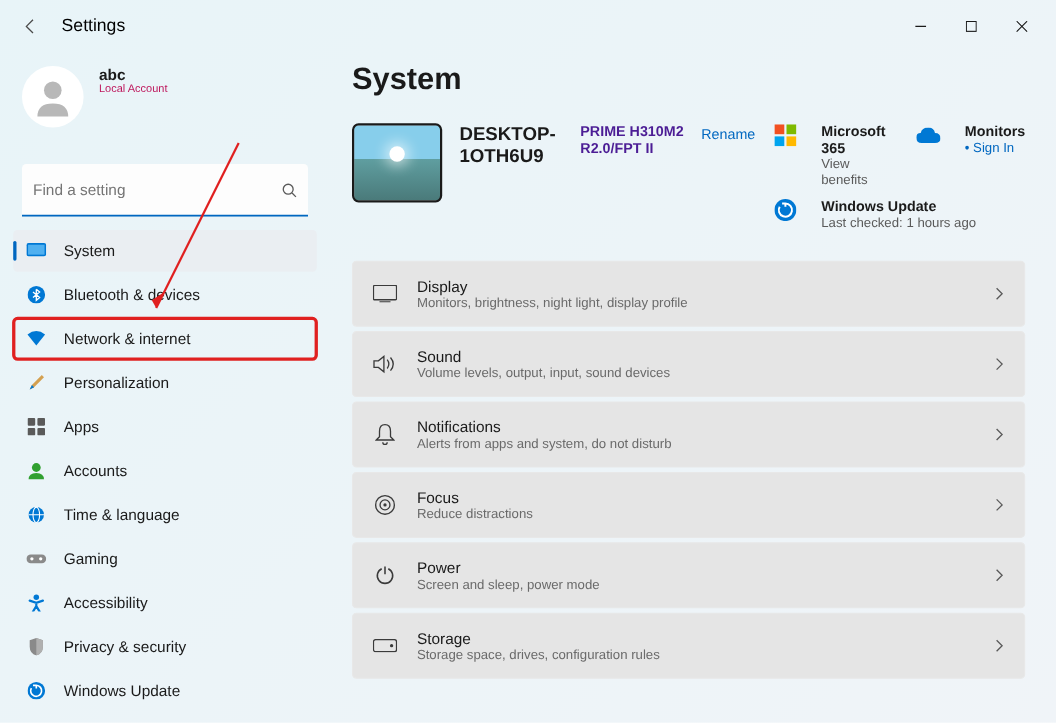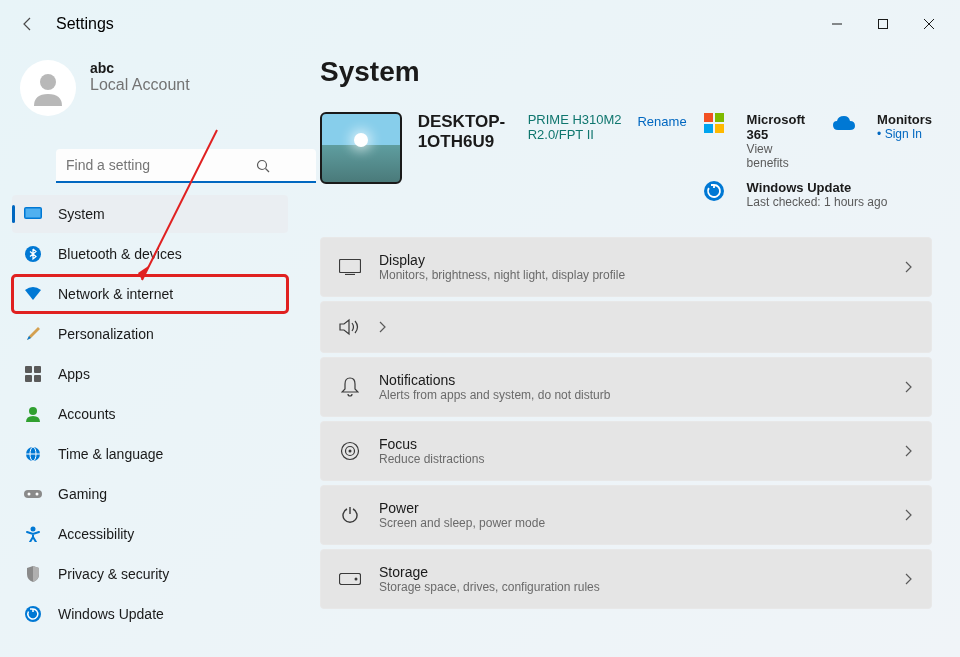--- a/index.html
+++ b/index.html
@@ -8,38 +8,38 @@
 .back-btn { width: 40px; height: 40px; display: flex; align-items: center; justify-content: center; border-radius: 4px; cursor: pointer; }
 .title-text { font-size: 16px; color: #000000; margin-left: 8px; }
 .win-controls { margin-left: auto; display: flex; gap: 0; }
 .win-btn { width: 46px; height: 32px; display: flex; align-items: center; justify-content: center; cursor: pointer; }
 .content { display: flex; height: calc(100% - 48px); }
 .sidebar { width: 300px; padding: 0 12px; }
 .user-section { display: flex; padding: 12px 8px 33px 8px; gap: 14px; }
 .avatar { width: 56px; height: 56px; background: #fff; border-radius: 50%; display: flex; align-items: center; justify-content: center; }
 .user-info { display: flex; flex-direction: column; }
 .user-name { font-size: 14px; font-weight: 600; color: #1a1a1a; }
-.user-type { font-size: 16px; color: #737373; }
+.user-type { font-size: 10px; color: #be185d; }
 .search-box { position: relative; margin: 0 8px 12px 8px; }
-.search-input { width: 100%; height: 34px; padding: 0 36px 0 10px; border: none; border-bottom: 2px solid #0067c0; background: #fdfdfd; font-size: 14px; border-radius: 4px 4px 0 0; outline: none; margin-left: 36px; }
+.search-input { width: 100%; height: 48px; padding: 0 36px 0 10px; border: none; border-bottom: 2px solid #0067c0; background: #fdfdfd; font-size: 14px; border-radius: 4px 4px 0 0; outline: none; }
 .search-icon { position: absolute; right: 10px; top: 50%; transform: translateY(-50%); }
 .nav-list { list-style: none; }
 .nav-item { display: flex; align-items: center; height: 38px; padding: 0 12px; border-radius: 4px; cursor: pointer; gap: 16px; font-size: 14px; color: #1a1a1a; position: relative; margin-bottom: 2px; }
 .nav-item.active { background: #eaeef2; }
 .nav-item.active::before { content: ''; position: absolute; left: 0; top: 10px; bottom: 10px; width: 3px; background: #0067c0; border-radius: 2px; }
 .nav-item.highlighted { outline: 3px solid #e02020; outline-offset: -2px; }
 .nav-icon { width: 18px; height: 18px; display: flex; align-items: center; justify-content: center; flex-shrink: 0; }
 .main { flex: 1; padding: 8px 28px 0 20px; overflow-y: auto; }
 .page-title { font-size: 28px; font-weight: 600; color: #1a1a1a; margin-bottom: 24px; }
 .hero { display: flex; gap: 16px; margin-bottom: 28px; align-items: flex-start; }
 .device-img { width: 114px; height: 72px; border-radius: 6px; border: 2px solid #1a1a1a; background: linear-gradient(to bottom, #87ceeb 0%, #87ceeb 45%, #5f9ea0 45%, #4a7a7a 100%); position: relative; overflow: hidden; }
 .device-img::after { content: ''; position: absolute; left: 50%; top: 38%; width: 14px; height: 14px; background: #fff; border-radius: 50%; transform: translate(-50%, -50%); box-shadow: 0 0 12px 4px rgba(255,255,255,0.6); }
 .device-info { display: flex; flex-direction: row; gap: 2px; }
 .device-name { font-size: 17px; font-weight: 600; color: #1a1a1a; }
-.device-model { font-size: 13px; color: #0f766e; }
+.device-model { font-size: 13px; color: #4c1d95; font-weight: bold; }
 .rename-link { font-size: 13px; color: #0067c0; cursor: pointer; margin-top: 2px; }
 .hero-right { margin-left: auto; display: grid; grid-template-columns: auto auto; gap: 10px 28px; }
 .hero-card { display: flex; gap: 22px; align-items: flex-start; }
 .hero-card-icon { width: 22px; height: 22px; flex-shrink: 0; display: flex; align-items: center; justify-content: center; }
 .hero-card-text { display: flex; flex-direction: column; }
 .hero-card-title { font-size: 13px; font-weight: 600; color: #1a1a1a; }
 .hero-card-sub { font-size: 12px; color: #5a5a5a; }
 .hero-card-link { font-size: 12px; color: #0067c0; cursor: pointer; }
 .hero-card.wide { grid-column: 1 / 3; }
 .settings-list { display: flex; flex-direction: column; gap: 4px; }
@@ -276,20 +276,24 @@
             <path d="M1 1 L6 6 L1 11" stroke="#5a5a5a" stroke-width="1.2" fill="none"></path>
           </svg>
       </div>
       <div class="setting-card">
         <span class="setting-icon">
             <svg width="22" height="18" viewBox="0 0 22 18">
               <path d="M1 6 L5 6 L10 2 L10 16 L5 12 L1 12 Z" stroke="#3a3a3a" stroke-width="1.2" fill="none"></path>
               <path d="M13 5 Q16 9 13 13 M16 3 Q21 9 16 15" stroke="#3a3a3a" stroke-width="1.2" fill="none"></path>
             </svg>
           </span>
+        <div class="setting-text">
+            <span class="setting-title">Sound</span>
+            <span class="setting-sub">Volume levels, output, input, sound devices</span>
+          </div>
         <svg class="chevron" width="8" height="12" viewBox="0 0 8 12">
             <path d="M1 1 L6 6 L1 11" stroke="#5a5a5a" stroke-width="1.2" fill="none"></path>
           </svg>
       </div>
       <div class="setting-card">
         <span class="setting-icon">
             <svg width="18" height="20" viewBox="0 0 18 20">
               <path d="M9 1 Q4 1 4 7 L4 12 L1 15 L17 15 L14 12 L14 7 Q14 1 9 1 Z M7 17 Q7 19 9 19 Q11 19 11 17" stroke="#3a3a3a" stroke-width="1.2" fill="none"></path>
             </svg>
           </span>

